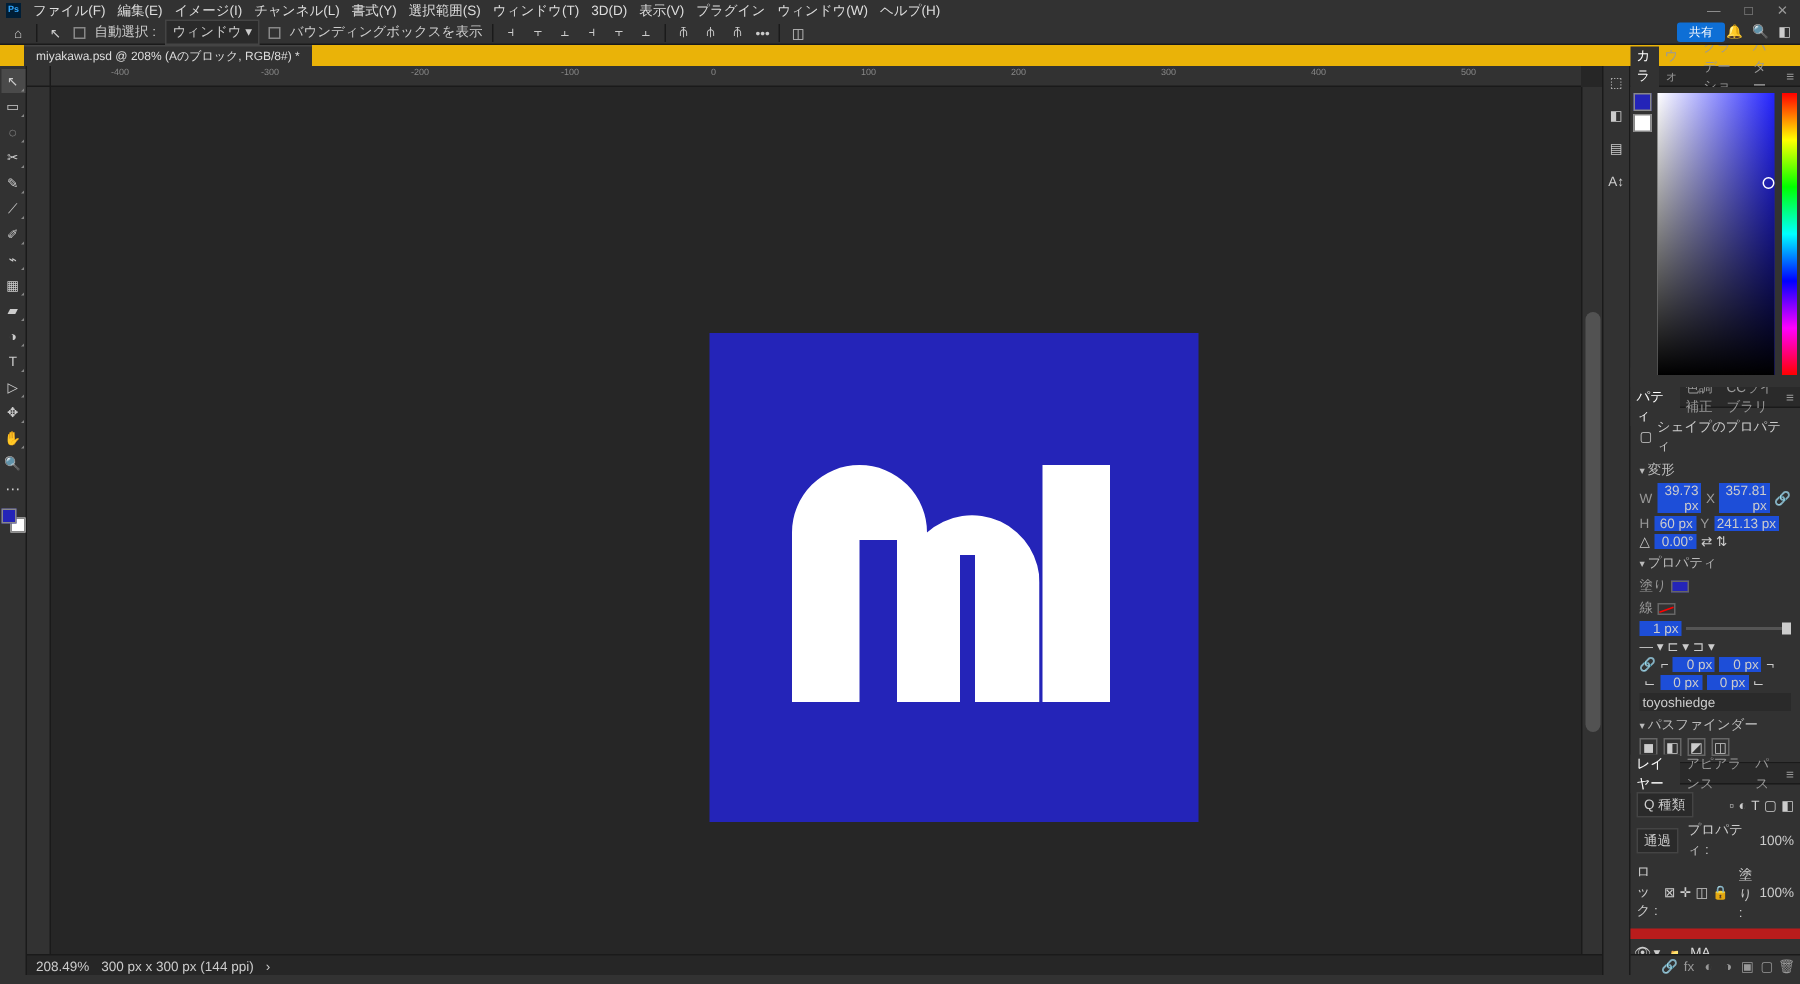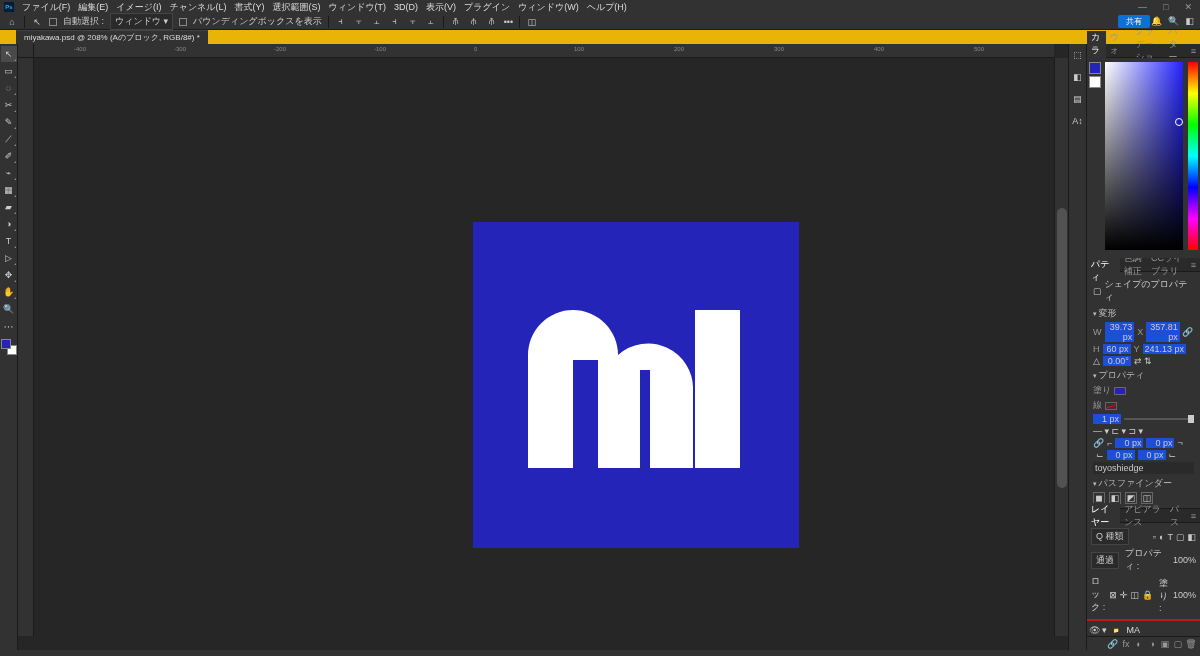--- a/index.html
+++ b/index.html
@@ -76,21 +76,21 @@
 .prop-panel .swatch-sm { width: 12px; height: 8px; background: #2424b8; border: 1px solid #666; display: inline-block; }
 .prop-panel .swatch-none { width: 12px; height: 8px; background: #333; border: 1px solid #666; display: inline-block; position: relative; }
 .prop-panel .swatch-none::after { content: ''; position: absolute; left: 0; top: 50%; width: 100%; height: 1px; background: red; transform: rotate(-20deg); }
 .prop-panel .slider { flex: 1; height: 2px; background: #555; position: relative; }
 .prop-panel .slider .knob { position: absolute; right: 0; top: -3px; width: 6px; height: 8px; background: #ccc; }
 .path-ops { display: flex; gap: 4px; margin-top: 2px; }
 .path-ops .op { width: 12px; height: 12px; border: 1px solid #666; display: flex; align-items: center; justify-content: center; }
 
 
 .layers-panel { flex: 1; display: flex; flex-direction: column; font-size: 7px; min-height: 0; }
-.layers-top { padding: 3px 4px; border-bottom: 2px solid #b91c1c; }
+.layers-top { padding: 3px 4px; border-bottom: 7px solid #b91c1c; }
 .layers-top .row { display: flex; align-items: center; gap: 3px; margin: 2px 0; }
 .layers-top .sel { background: #2a2a2a; padding: 1px 4px; flex: 0 0 auto; border: 1px solid #444; }
 .layers-top .fill { flex: 1; }
 .layers-list { flex: 1; overflow: auto; }
 .layer { display: flex; align-items: center; height: 18px; padding: 0 2px; gap: 3px; }
 .layer.selected { background: #4a6a8a; }
 .layer .eye { width: 10px; color: #ccc; text-align: center; }
 .layer .thumb { width: 14px; height: 12px; background: #fff; border: 1px solid #666; display: flex; align-items: center; justify-content: center; font-size: 5px; color: #000; }
 .layer .name { flex: 1; color: #ddd; }
 .layer.group .thumb { background: none; border: none; color: #ccc; }
@@ -248,20 +248,25 @@
     <div class="ruler-v"></div>
     <div class="canvas">
       <svg class="logo-m" width="165" height="158" viewBox="0 0 165 158">
         <path fill="#fff" d="M0,158 V45 a45,45 0 0 1 90,0 a45,45 0 0 1 75,35 V158 H122 V60 h-10 V158 H70 V50 H45 V158 Z"></path>
       </svg>
       <div class="logo-i"></div>
     </div>
     <div class="scrollbar-v">
       <div class="thumb" style="top:150px;height:280px"></div>
     </div>
+    <div class="statusbar">
+      <span>208.49%</span>
+      <span>300 px x 300 px (144 ppi)</span>
+      <span>›</span>
+    </div>
   </div>
 
   <div class="rightcol">
     <div class="ricon">⬚</div>
     <div class="ricon">◧</div>
     <div class="ricon">▤</div>
     <div class="ricon">A↕</div>
   </div>
 
   <div class="panels">

